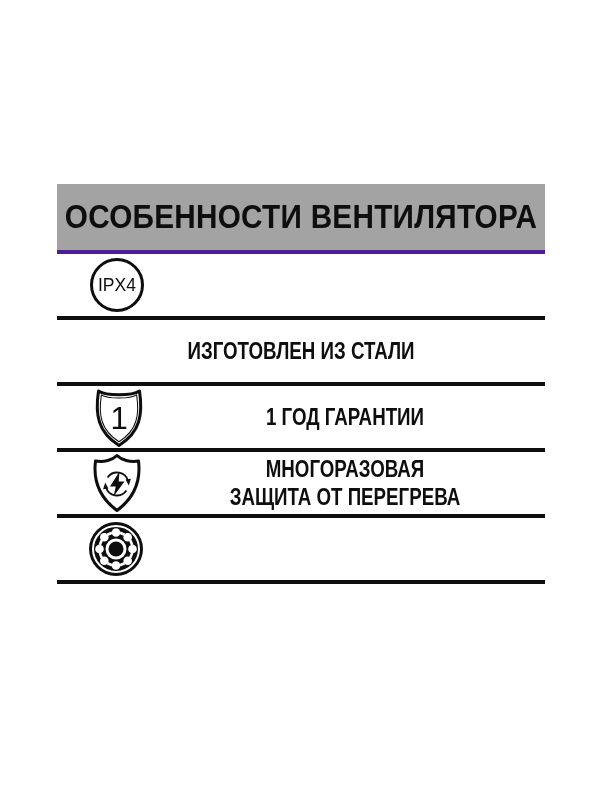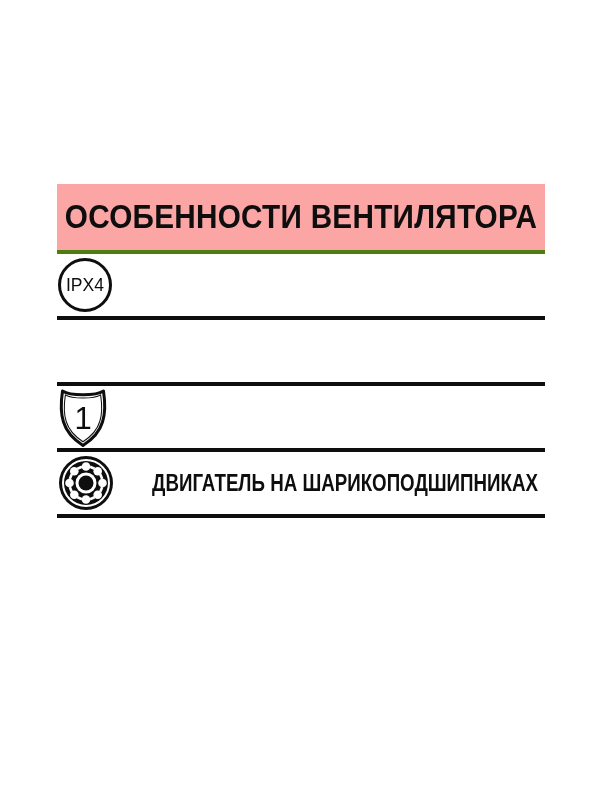--- a/index.html
+++ b/index.html
@@ -10,41 +10,41 @@
     position:relative;
     overflow:hidden;
   }
   .panel{
     position:absolute;
     left:57px;top:184px;
     width:488px;
   }
   .header{
     height:66px;
-    background:#fca5a5;
-    border-bottom:4px solid #4d7c0f;
+    background:#a3a3a3;
+    border-bottom:4px solid #4c1d95;
     position:relative;
   }
   .header-title{
     position:absolute;top:50%;left:50%;
     transform:translate(-50%,-50%) scaleX(0.9);
     white-space:nowrap;
     font-size:33px;font-weight:bold;color:#0e0e0e;
     letter-spacing:0.3px;
   }
   .row{
     height:62px;
     border-bottom:4px solid #0e0e0e;
     display:flex;
     align-items:center;
   }
   .icon-cell{
     width:88px;
     flex:0 0 88px;
-    display:flex;align-items:center;justify-content:flex-start;
+    display:flex;align-items:center;justify-content:flex-end;
   }
   .text-cell{
     flex:1;
     position:relative;
     height:100%;
   }
   .feature-label{
     position:absolute;top:50%;left:50%;
     transform:translate(-50%,-50%) scaleX(0.78);
     white-space:nowrap;
@@ -71,32 +71,56 @@
   <div class="row">
     <div class="icon-cell">
       <svg width="56" height="56" viewBox="0 0 56 56">
         <circle cx="28" cy="28" r="25.5" fill="none" class="ink" stroke-width="3"></circle>
         <text class="badge-text" x="28" y="34" font-size="17.5" text-anchor="middle" textLength="38" lengthAdjust="spacingAndGlyphs">IPX4</text>
       </svg>
     </div>
   </div>
 
   <div class="row">
+    <div class="text-cell">
+      <div class="feature-label">ИЗГОТОВЛЕН ИЗ СТАЛИ</div>
+    </div>
   </div>
 
   <div class="row">
     <div class="icon-cell">
       <svg width="52" height="62" viewBox="0 0 52 62">
         <path d="M5.5,5 C13,10 39,10 46.5,5 C48,15 48.5,27 45.5,36 C42.5,46 36,53 26,59.5 C16,53 9.5,46 6.5,36 C3.5,27 4,15 5.5,5 Z" fill="none" class="ink" stroke-width="3" stroke-linejoin="round"></path>
         <path d="M5.5,5 C13,10 39,10 46.5,5 C48,15 48.5,27 45.5,36 C42.5,46 36,53 26,59.5 C16,53 9.5,46 6.5,36 C3.5,27 4,15 5.5,5 Z" fill="none" class="ink" stroke-width="1.2" stroke-linejoin="round" transform="translate(26,32.5) scale(0.86) translate(-26,-32.5)"></path>
         <text class="badge-text" x="26" y="43" font-size="31" text-anchor="middle">1</text>
       </svg>
     </div>
+    <div class="text-cell">
+      <div class="feature-label">1 ГОД ГАРАНТИИ</div>
+    </div>
   </div>
 
+  <div class="row">
+    <div class="icon-cell">
+      <svg width="56" height="62" viewBox="0 0 56 62">
+        <path d="M28,3.5 C32.5,8 41,10.5 49.5,9 C51.5,25 47.5,44 28,58.5 C8.5,44 4.5,25 6.5,9 C15,10.5 23.5,8 28,3.5 Z" fill="none" class="ink" stroke-width="3" stroke-linejoin="round"></path>
+        <path d="M18.6,25.4 A11.5,11.5 0 0 1 39.1,29" fill="none" class="ink" stroke-width="1.8"></path>
+        <polygon points="36.6,27.6 41.9,26.8 39.8,33.4" fill="#0e0e0e"></polygon>
+        <path d="M37.4,38.6 A11.5,11.5 0 0 1 16.9,35" fill="none" class="ink" stroke-width="1.8"></path>
+        <polygon points="19.4,36.4 14.1,37.2 16.2,30.6" fill="#0e0e0e"></polygon>
+        <polygon points="30.5,19.5 21,34.5 26.8,34.5 24.5,44.5 35.5,29.5 29.7,29.5" fill="#0e0e0e"></polygon>
+      </svg>
+    </div>
+    <div class="text-cell">
+      <div class="feature-label">
+        <div>МНОГОРАЗОВАЯ</div>
+        <div>ЗАЩИТА ОТ ПЕРЕГРЕВА</div>
+      </div>
+    </div>
+  </div>
 
   <div class="row">
     <div class="icon-cell">
       <svg width="58" height="58" viewBox="0 0 58 58">
         <circle cx="29" cy="29" r="27" fill="#0e0e0e"></circle>
         <circle cx="29" cy="29" r="23" fill="none" stroke="#ffffff" stroke-width="2"></circle>
         <circle cx="29" cy="29" r="10.5" fill="#ffffff"></circle>
         <circle cx="29" cy="29" r="7.5" fill="#0e0e0e"></circle>
         <circle cx="29" cy="12.5" r="4.3" fill="#ffffff"></circle>
         <circle cx="40.7" cy="17.3" r="4.3" fill="#ffffff"></circle>
@@ -109,18 +133,15 @@
         <rect x="-2.5" y="-1.3" width="5" height="2.6" fill="#ffffff" transform="translate(44.25,35.32) rotate(112.5)"></rect>
         <rect x="-2.5" y="-1.3" width="5" height="2.6" fill="#ffffff" transform="translate(35.32,44.25) rotate(157.5)"></rect>
         <rect x="-2.5" y="-1.3" width="5" height="2.6" fill="#ffffff" transform="translate(22.68,44.25) rotate(202.5)"></rect>
         <rect x="-2.5" y="-1.3" width="5" height="2.6" fill="#ffffff" transform="translate(13.75,35.32) rotate(247.5)"></rect>
         <rect x="-2.5" y="-1.3" width="5" height="2.6" fill="#ffffff" transform="translate(13.75,22.68) rotate(292.5)"></rect>
         <rect x="-2.5" y="-1.3" width="5" height="2.6" fill="#ffffff" transform="translate(22.68,13.75) rotate(337.5)"></rect>
         <rect x="-2.5" y="-1.3" width="5" height="2.6" fill="#ffffff" transform="translate(35.32,13.75) rotate(22.5)"></rect>
         <rect x="-2.5" y="-1.3" width="5" height="2.6" fill="#ffffff" transform="translate(44.25,22.68) rotate(67.5)"></rect>
       </svg>
     </div>
-    <div class="text-cell">
-      <div class="feature-label">ДВИГАТЕЛЬ НА ШАРИКОПОДШИПНИКАХ</div>
-    </div>
   </div>
 
 </div>
 
 </body></html>

